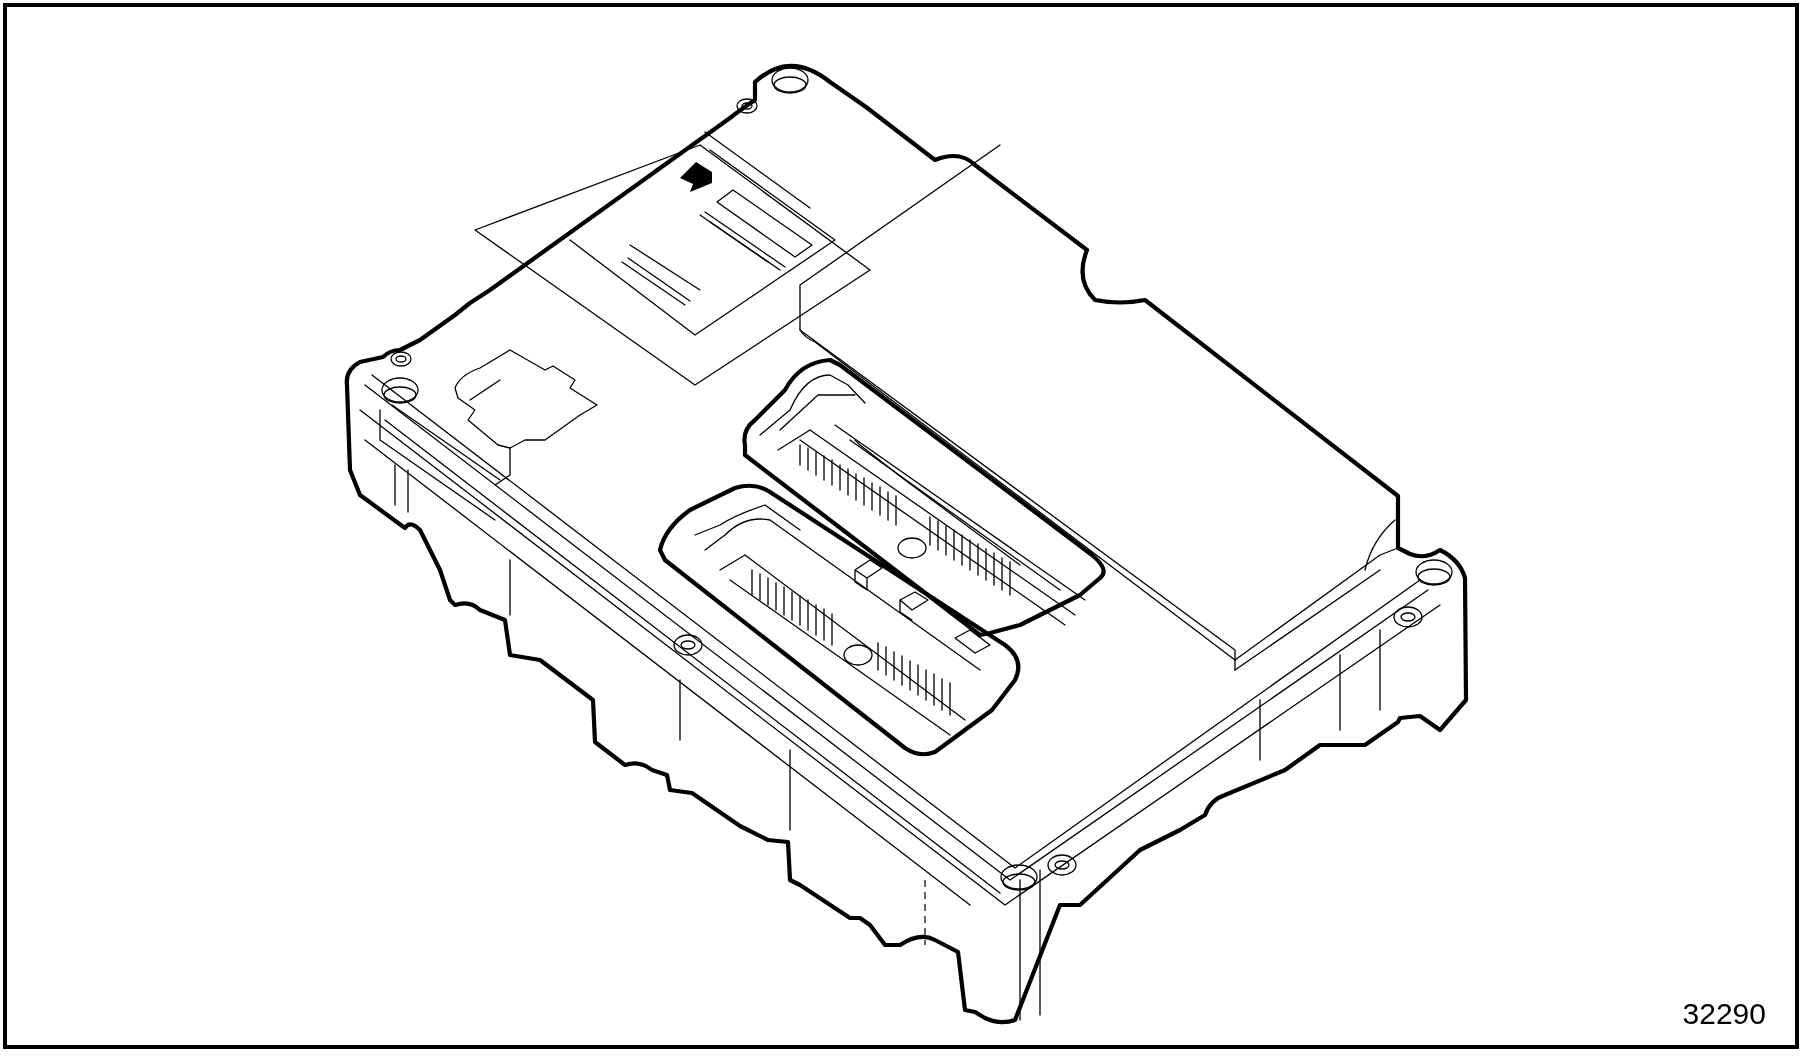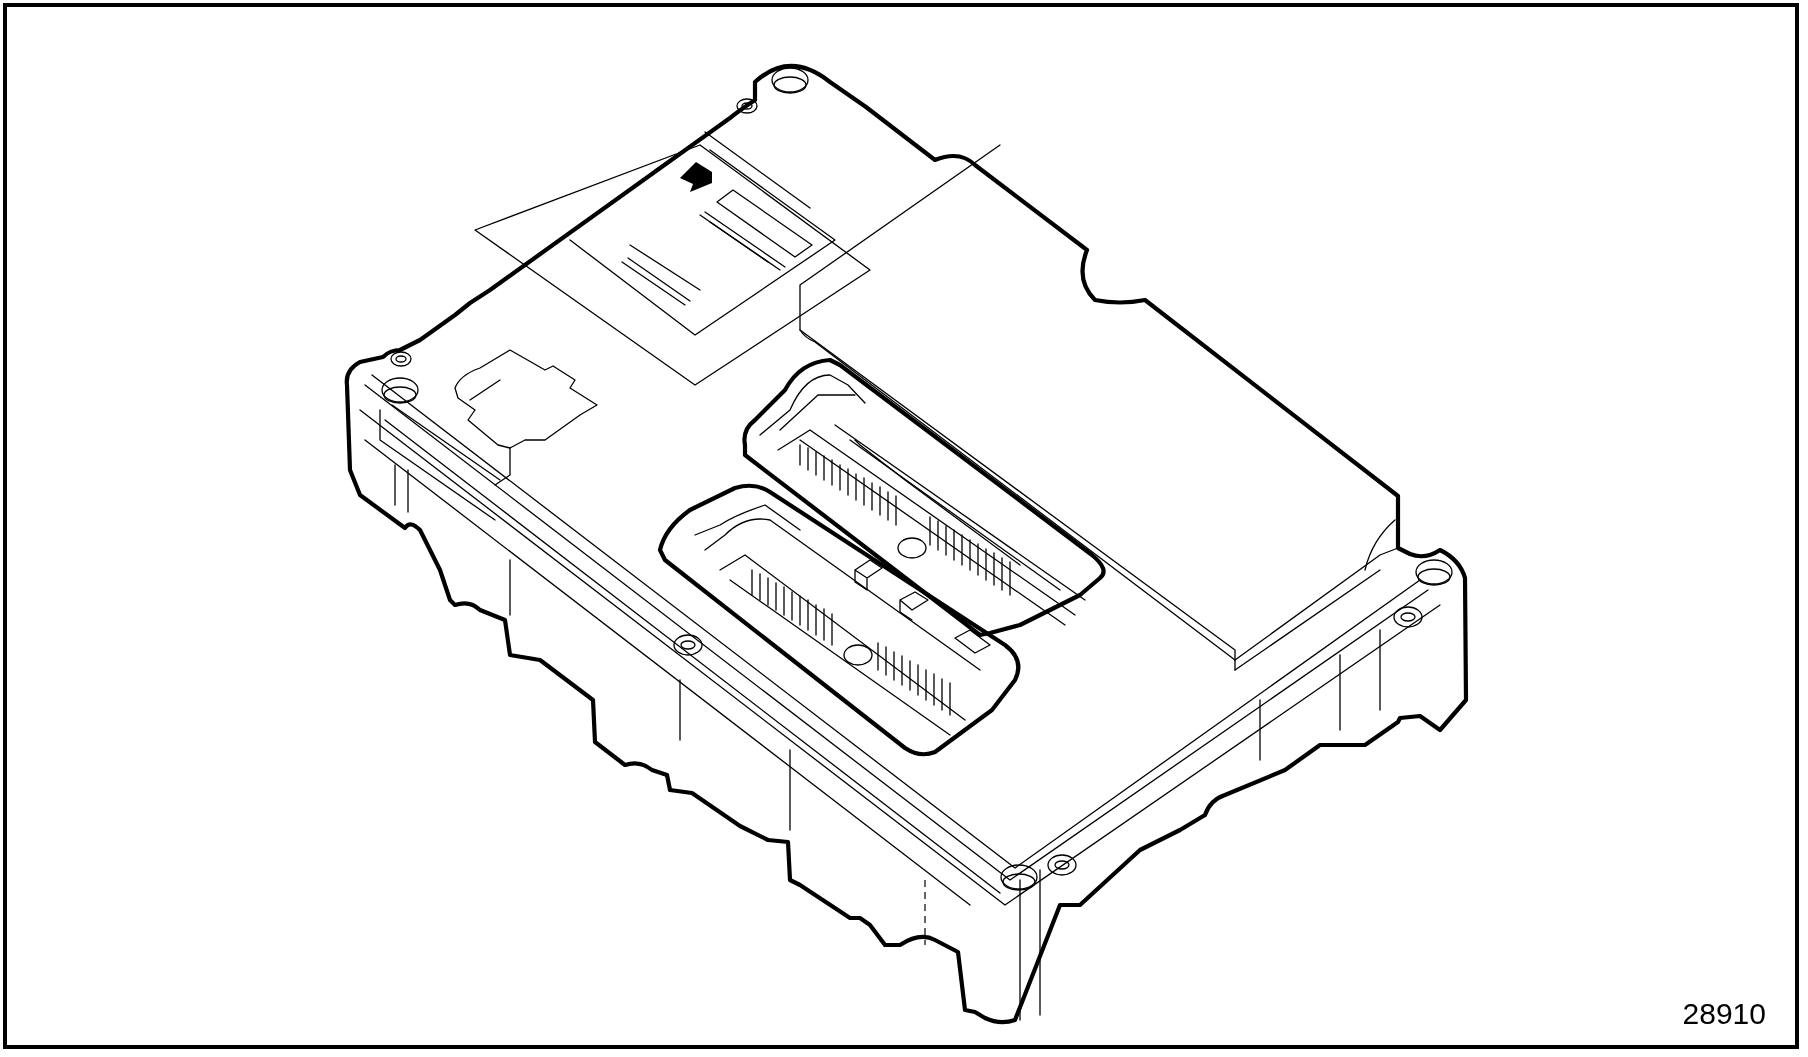--- a/index.html
+++ b/index.html
@@ -142,13 +142,13 @@
     <ellipse class="thin" cx="1408" cy="617" rx="7" ry="4"></ellipse>
     <ellipse class="thin" cx="1019" cy="877" rx="18" ry="12"></ellipse>
     <ellipse class="thin" cx="1019" cy="882" rx="16" ry="8"></ellipse>
     <ellipse class="thin" cx="1062" cy="865" rx="14" ry="10"></ellipse>
     <ellipse class="thin" cx="1062" cy="865" rx="7" ry="4"></ellipse>
     <ellipse class="thin" cx="688" cy="645" rx="14" ry="10"></ellipse>
     <ellipse class="thin" cx="688" cy="645" rx="7" ry="4"></ellipse>
   </g>
 </svg>
 
-<div class="fig-number">28910</div>
+<div class="fig-number">32290</div>
 
 </body></html>

